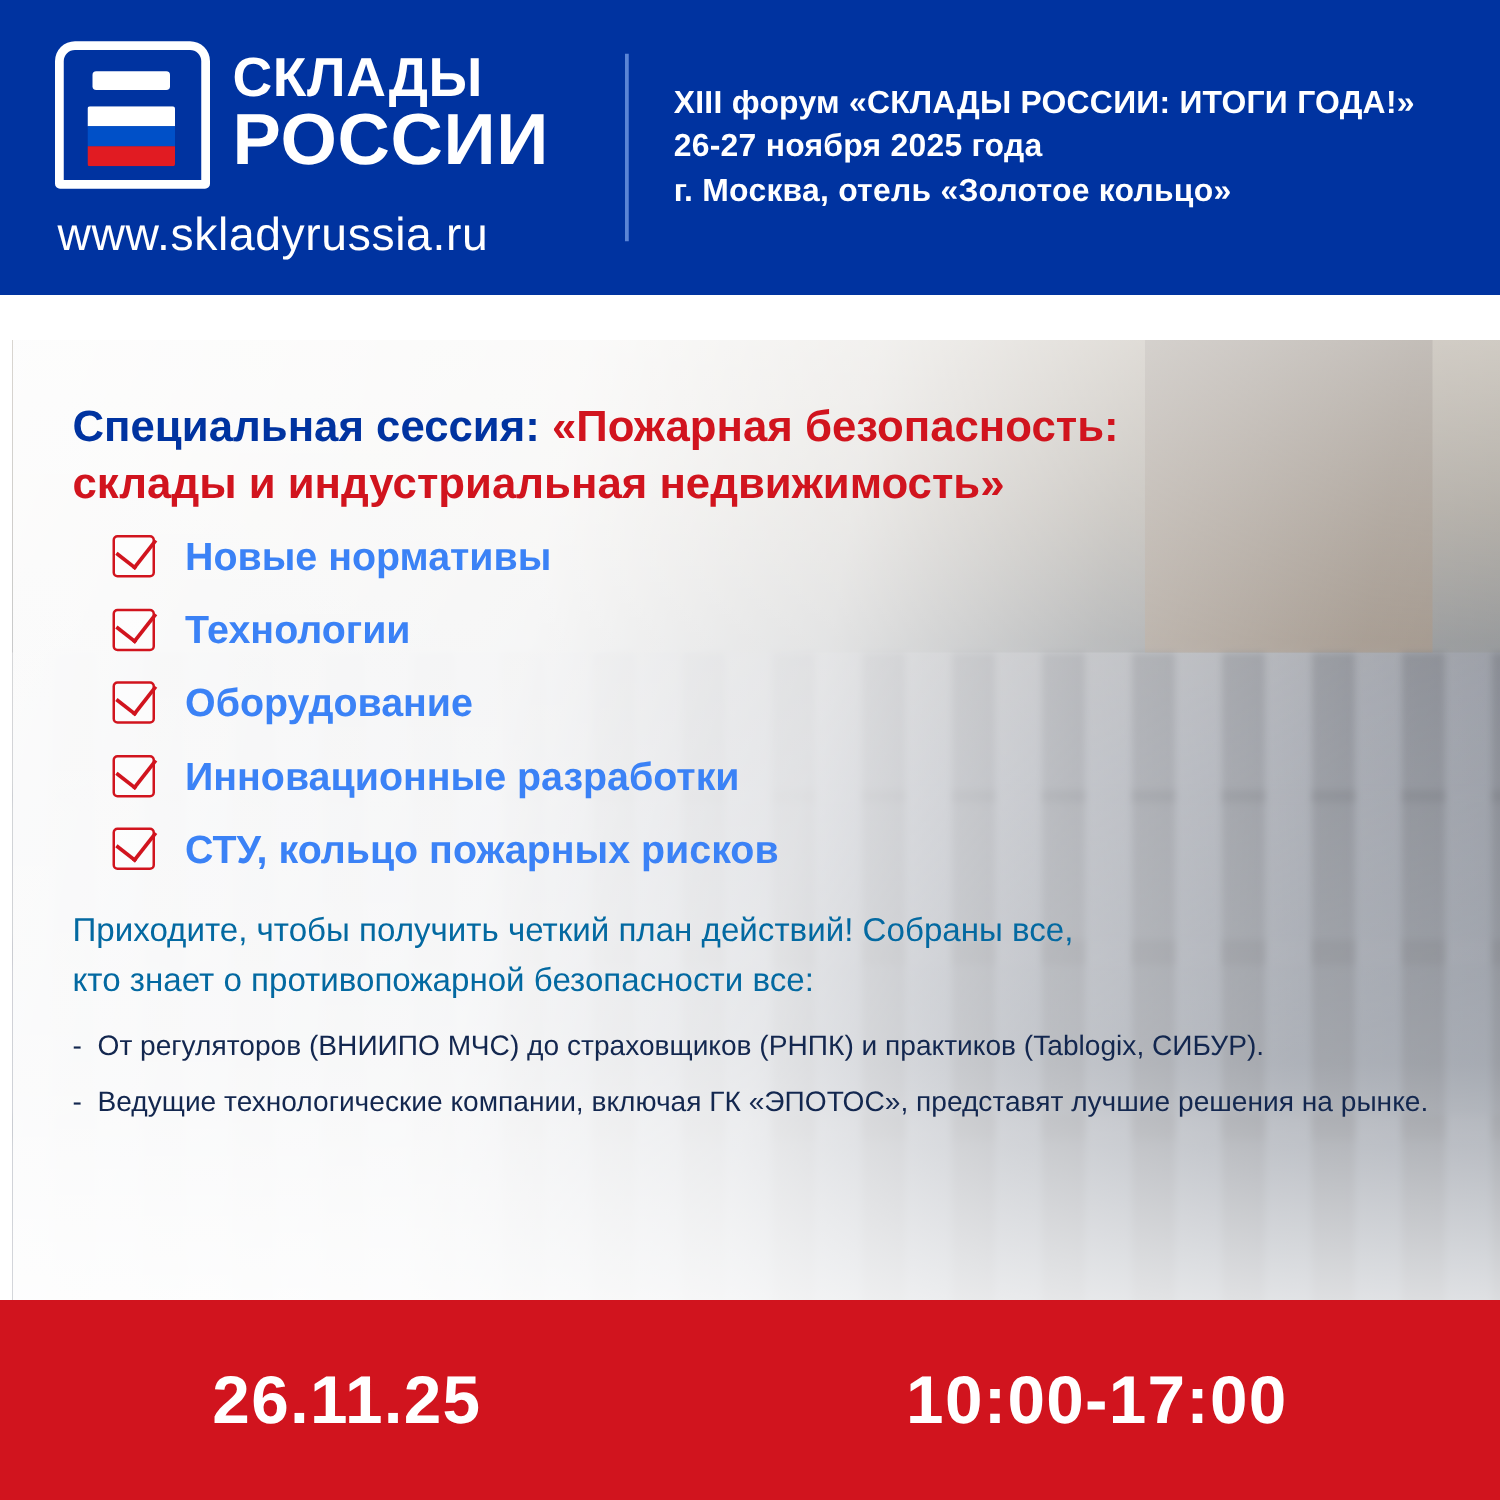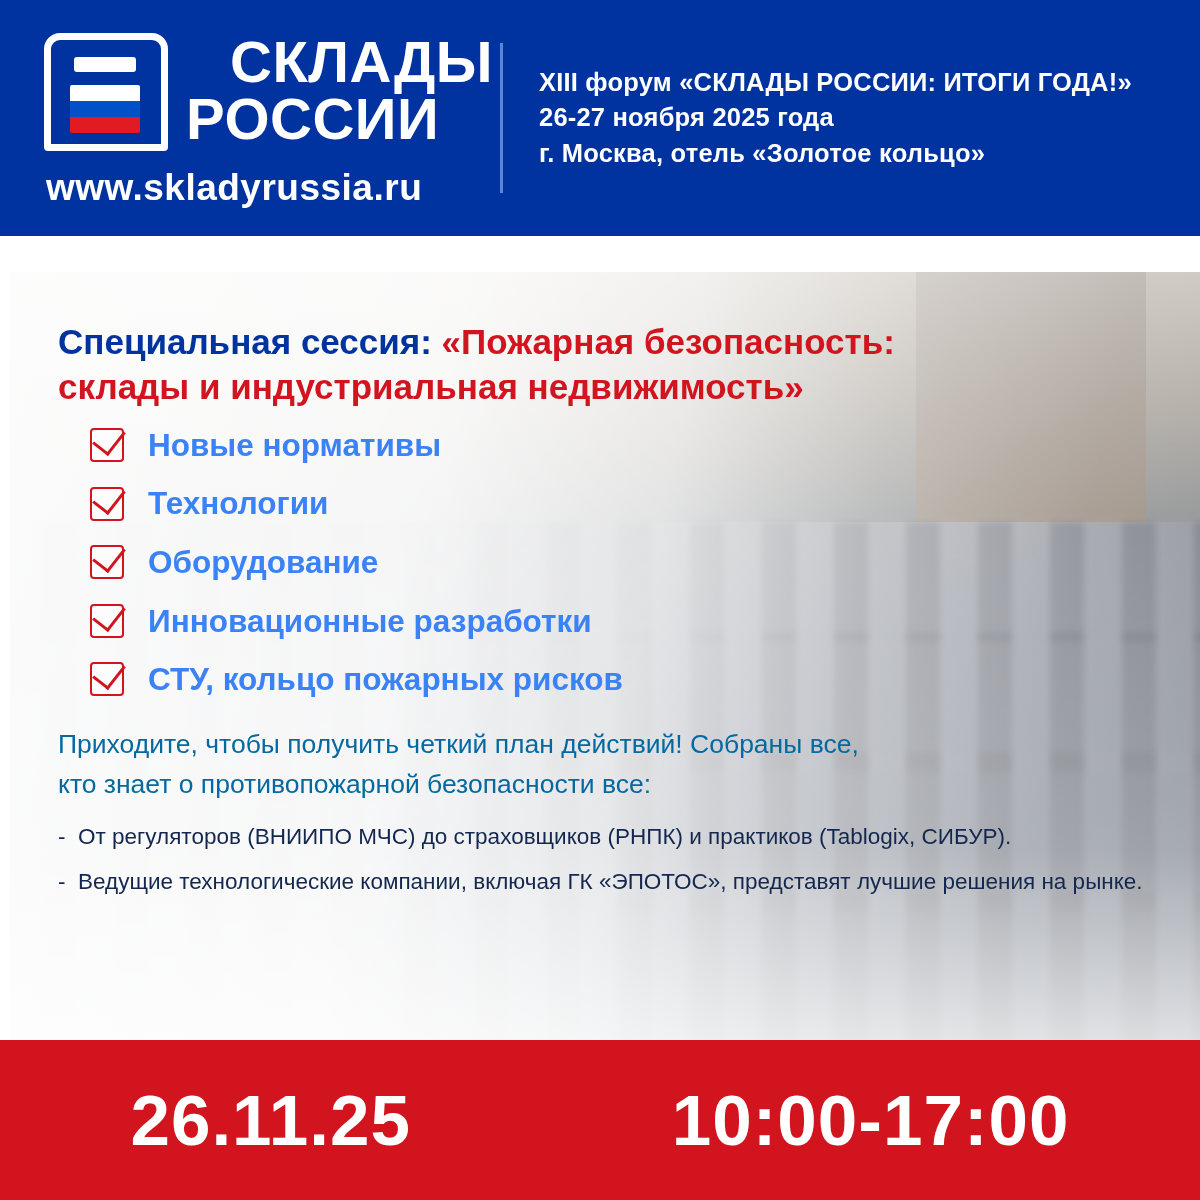--- a/index.html
+++ b/index.html
@@ -88,32 +88,31 @@
   .flag .r { background: #e11b22; }
 
   .logo-words {
     margin-left: 14px;
     color: #ffffff;
     font-weight: bold;
     letter-spacing: 0.5px;
     line-height: 0.98;
   }
   .logo-words .l1 {
-    font-size: 58px;
+    font-size: 44px;
     display: block;
-    margin-left: 44px;
   }
   .logo-words .l2 {
     font-size: 58px;
     display: block;
   }
   .logo-url {
     color: #ffffff;
     font-size: 37px;
-    font-weight: bold;
+    font-weight: normal;
     letter-spacing: 0.5px;
     margin-top: 12px;
     width: 100%;
     text-align: left;
     padding-left: 6px;
     box-sizing: border-box;
   }
 
   .divider {
     width: 3px;
@@ -284,21 +283,21 @@
     top: 1040px;
     width: 1200px;
     height: 160px;
     background: #d1141e;
     display: flex;
     align-items: center;
     justify-content: space-around;
     color: #ffffff;
   }
   .footer div {
-    font-size: 71px;
+    font-size: 54px;
     font-weight: bold;
     letter-spacing: 1px;
     line-height: 1;
   }
 </style>
 </head>
 <body>
 
 <div class="poster">
 

